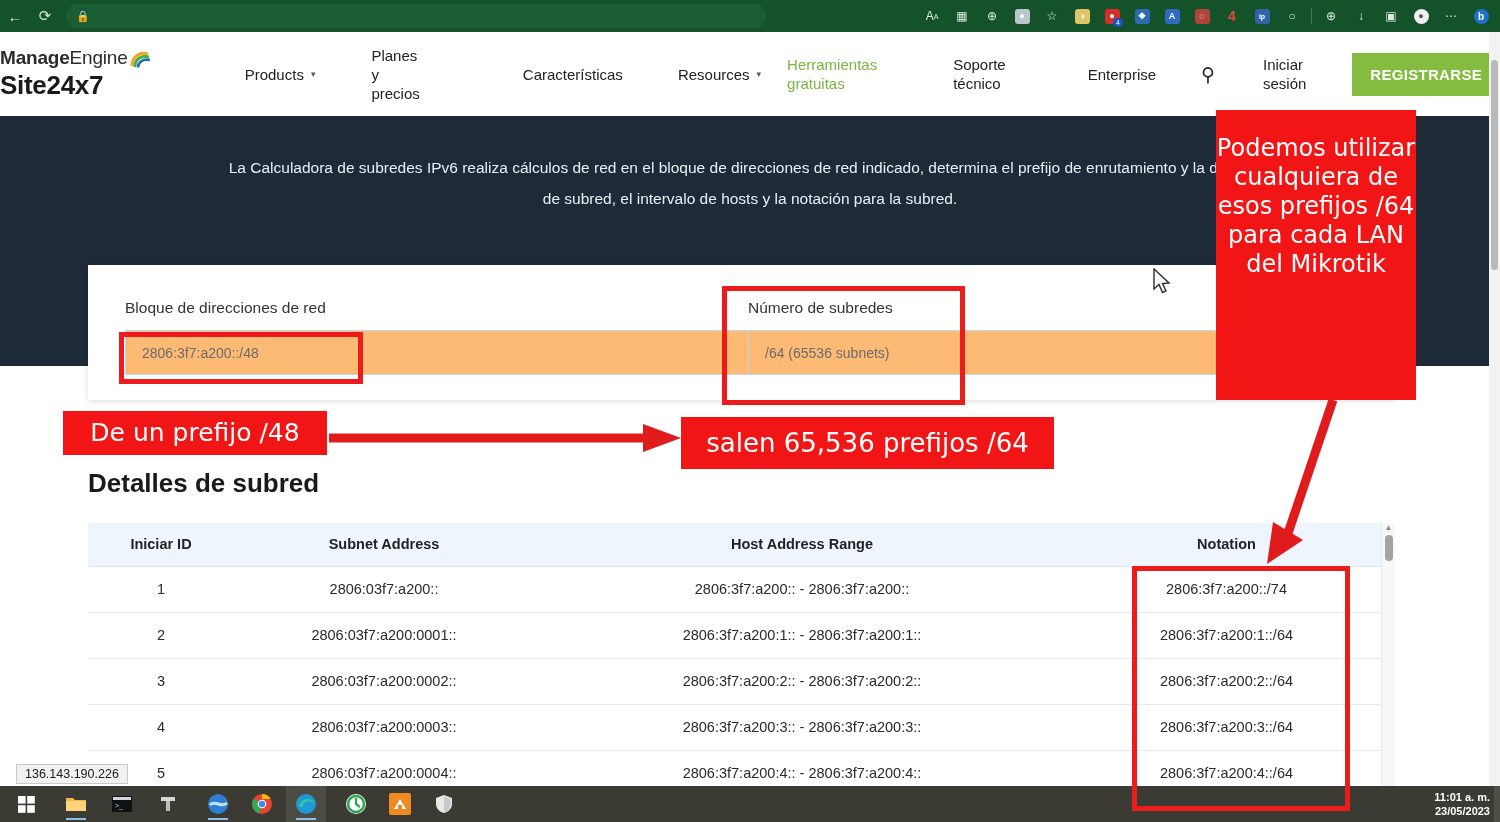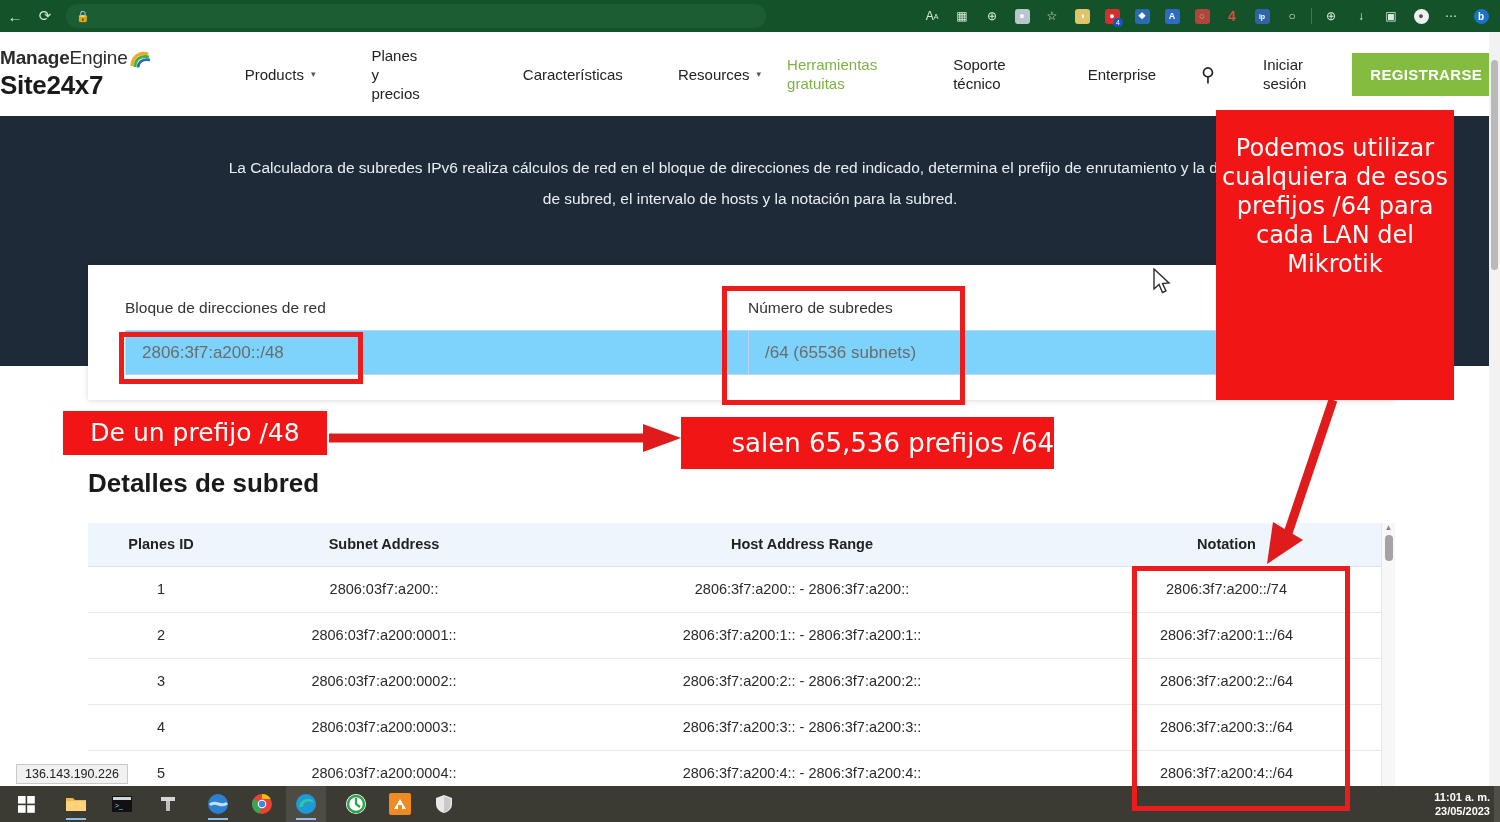--- a/index.html
+++ b/index.html
@@ -75,23 +75,23 @@
   }
 
   
   .card {
     position: absolute; left: 88px; top: 265px; width: 1307px; height: 135px;
     background: #ffffff; box-shadow: 0 1px 6px rgba(0,0,0,.14);
   }
   .fld { position: absolute; top: 34px; }
   .fld .flabel { font-size: 15.5px; color: #333; }
   .fld .finput {
-    margin-top: 13px; height: 45px; border: 1px solid #bcd6ef; background: #7dd3fc;
+    margin-top: 13px; height: 45px; border: 1px solid #bcd6ef; background: #fdba74;
     display: flex; align-items: center; padding-left: 16px;
-    font-size: 17px; color: #6c6c6c;
+    font-size: 14px; color: #6c6c6c;
   }
   #fld1 { left: 37px; width: 655px; }
   #fld2 { left: 660px; width: 562px; }
   #fld3 { left: 1128px; width: 180px; }
 
   
   .sect-title {
     position: absolute; left: 88px; top: 468px;
     font-size: 26px; font-weight: 700; color: #1a1a1a;
   }
@@ -135,30 +135,30 @@
     position: absolute; background: #f21515; color: #ffffff;
     font-family: "DejaVu Sans", sans-serif;
     text-align: center; z-index: 40;
   }
   .box-red {
     position: absolute; border: 5px solid #ed1c1c; z-index: 35;
   }
   .arrow-svg { position: absolute; z-index: 38; }
 
   #anno-mikrotik {
-    left: 1216px; top: 110px; width: 238px; height: 290px;
+    left: 1216px; top: 110px; width: 200px; height: 290px;
     font-size: 24px; line-height: 29px; padding-top: 24px;
   }
   #anno-48 {
     left: 63px; top: 411px; width: 264px; height: 44px;
     font-size: 25px; line-height: 44px;
   }
   #anno-65536 {
     left: 681px; top: 417px; width: 373px; height: 52px;
-    font-size: 26px; line-height: 52px; text-align: right;
+    font-size: 26px; line-height: 52px;
   }
 
   #box-in1 { left: 119px; top: 332px; width: 244px; height: 52px; }
   #box-in2 { left: 722px; top: 286px; width: 243px; height: 119px; }
   #box-nota { left: 1132px; top: 566px; width: 218px; height: 245px; }
 
   
   .cursor { position: absolute; left: 1152px; top: 268px; z-index: 45; }
 
   
@@ -303,21 +303,21 @@
       <div class="finput"></div>
     </div>
   </div>
 
   <div class="sect-title">Detalles de subred</div>
 
   <div class="tbl-wrap">
     <table>
       <thead>
         <tr>
-          <th class="c1">Planes ID</th>
+          <th class="c1">Iniciar ID</th>
           <th class="c2">Subnet Address</th>
           <th class="c3">Host Address Range</th>
           <th class="c4">Notation</th>
         </tr>
       </thead>
       <tbody>
         <tr>
           <td class="c1">1</td>
           <td class="c2">2806:03f7:a200::</td>
           <td class="c3">2806:3f7:a200:: - 2806:3f7:a200::</td>

